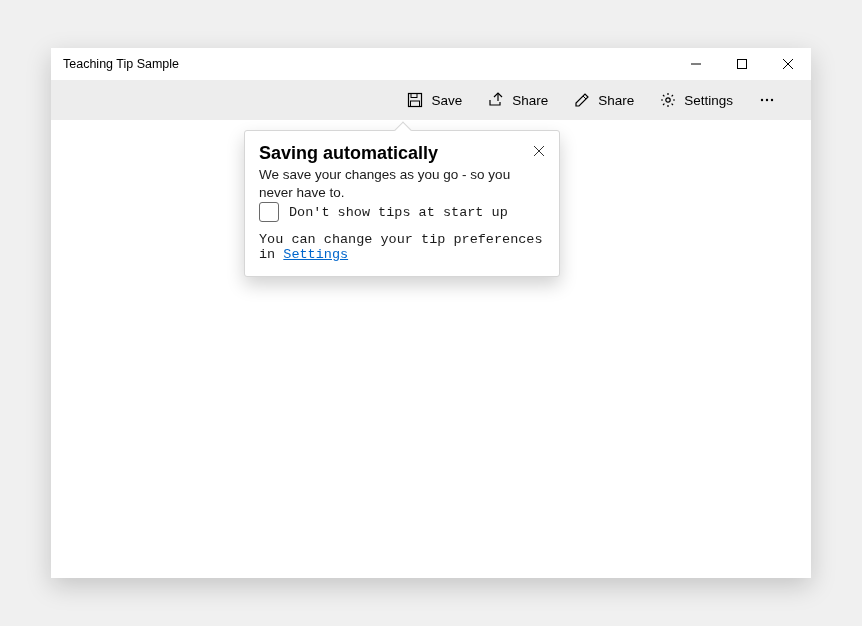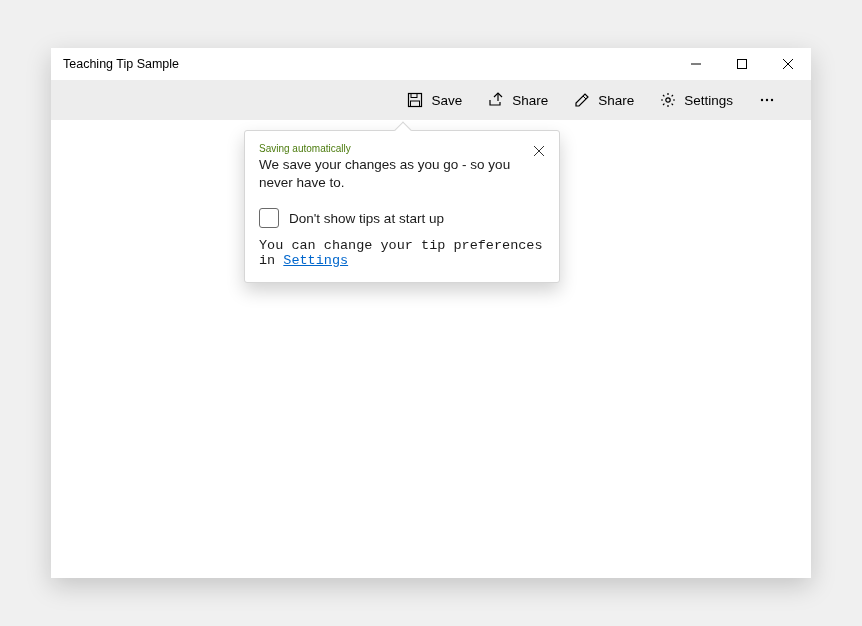--- a/index.html
+++ b/index.html
@@ -103,48 +103,49 @@
       top: -7px;
       left: 152px;
       width: 12px;
       height: 12px;
       background: #fff;
       border-left: 1px solid #d6d6d6;
       border-top: 1px solid #d6d6d6;
       transform: rotate(45deg);
     }
     .tip-title {
-      font-size: 10px;
-      font-weight: 400;
-      color: #4d7c0f;
+      font-size: 18px;
+      font-weight: 700;
+      color: #000000;
       margin-bottom: 2px;
       padding-right: 20px;
     }
     .tip-subtitle {
       font-size: 13.5px;
       color: #1a1a1a;
       line-height: 1.35;
-      margin-bottom: 16px;
+      margin-bottom: 0;
     }
     .tip-close {
       position: absolute;
       top: 8px;
       right: 8px;
       width: 24px;
       height: 24px;
       display: flex;
       align-items: center;
       justify-content: center;
       cursor: pointer;
     }
     .checkbox-row {
       display: flex;
       align-items: center;
       gap: 10px;
       margin-bottom: 10px;
+      font-family: Liberation Mono, monospace;
     }
     .checkbox-box {
       width: 20px;
       height: 20px;
       border: 1.5px solid #6a6a6a;
       border-radius: 3px;
       cursor: pointer;
       background: #fff;
     }
     .checkbox-label {

